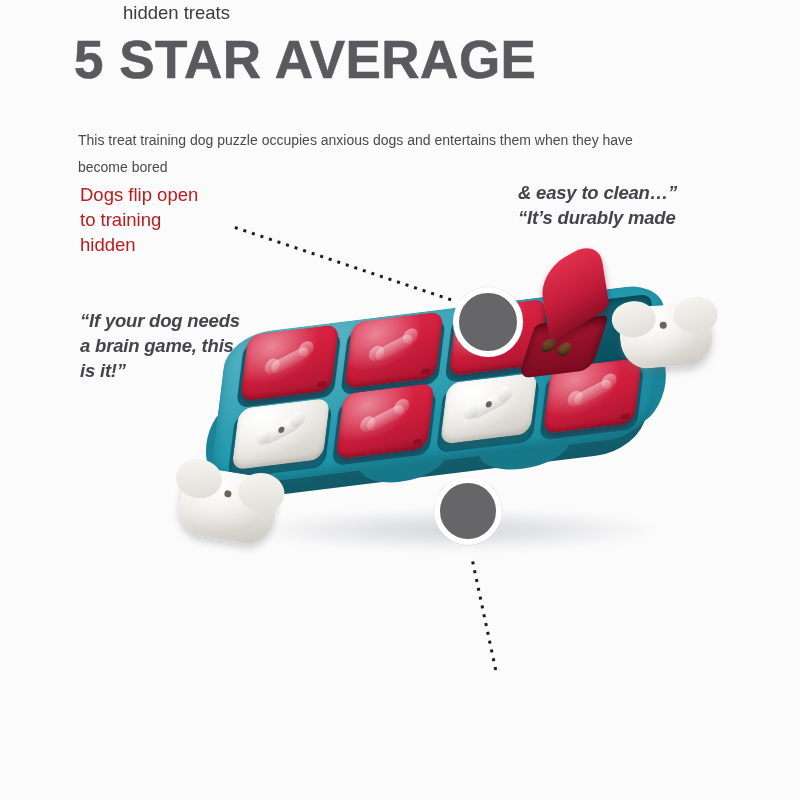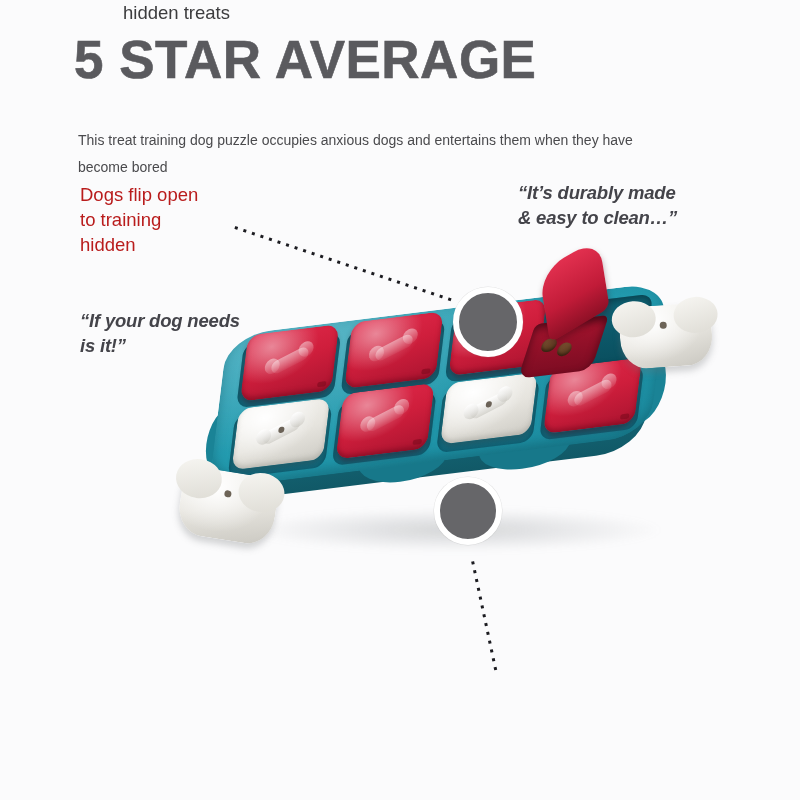--- a/index.html
+++ b/index.html
@@ -278,26 +278,27 @@
   <div class="marker" id="marker-top"></div>
   <div class="marker" id="marker-bottom"></div>
 
   <div class="callout callout-tl">
     <div>Dogs flip open</div>
     <div>to training</div>
     <div>hidden</div>
   </div>
 
   <div class="quote quote-tr">
+    <div>&amp; easy to clean…”</div>
     <div>“It’s durably made</div>
-    <div>&amp; easy to clean…”</div>
   </div>
 
   <div class="quote quote-ml">
     <div>“If your dog needs</div>
+    <div>a brain game, this</div>
     <div>is it!”</div>
   </div>
 
   <div class="callout-br">
     <div>hidden treats</div>
   </div>
 
 </div>
 
 </body></html>

